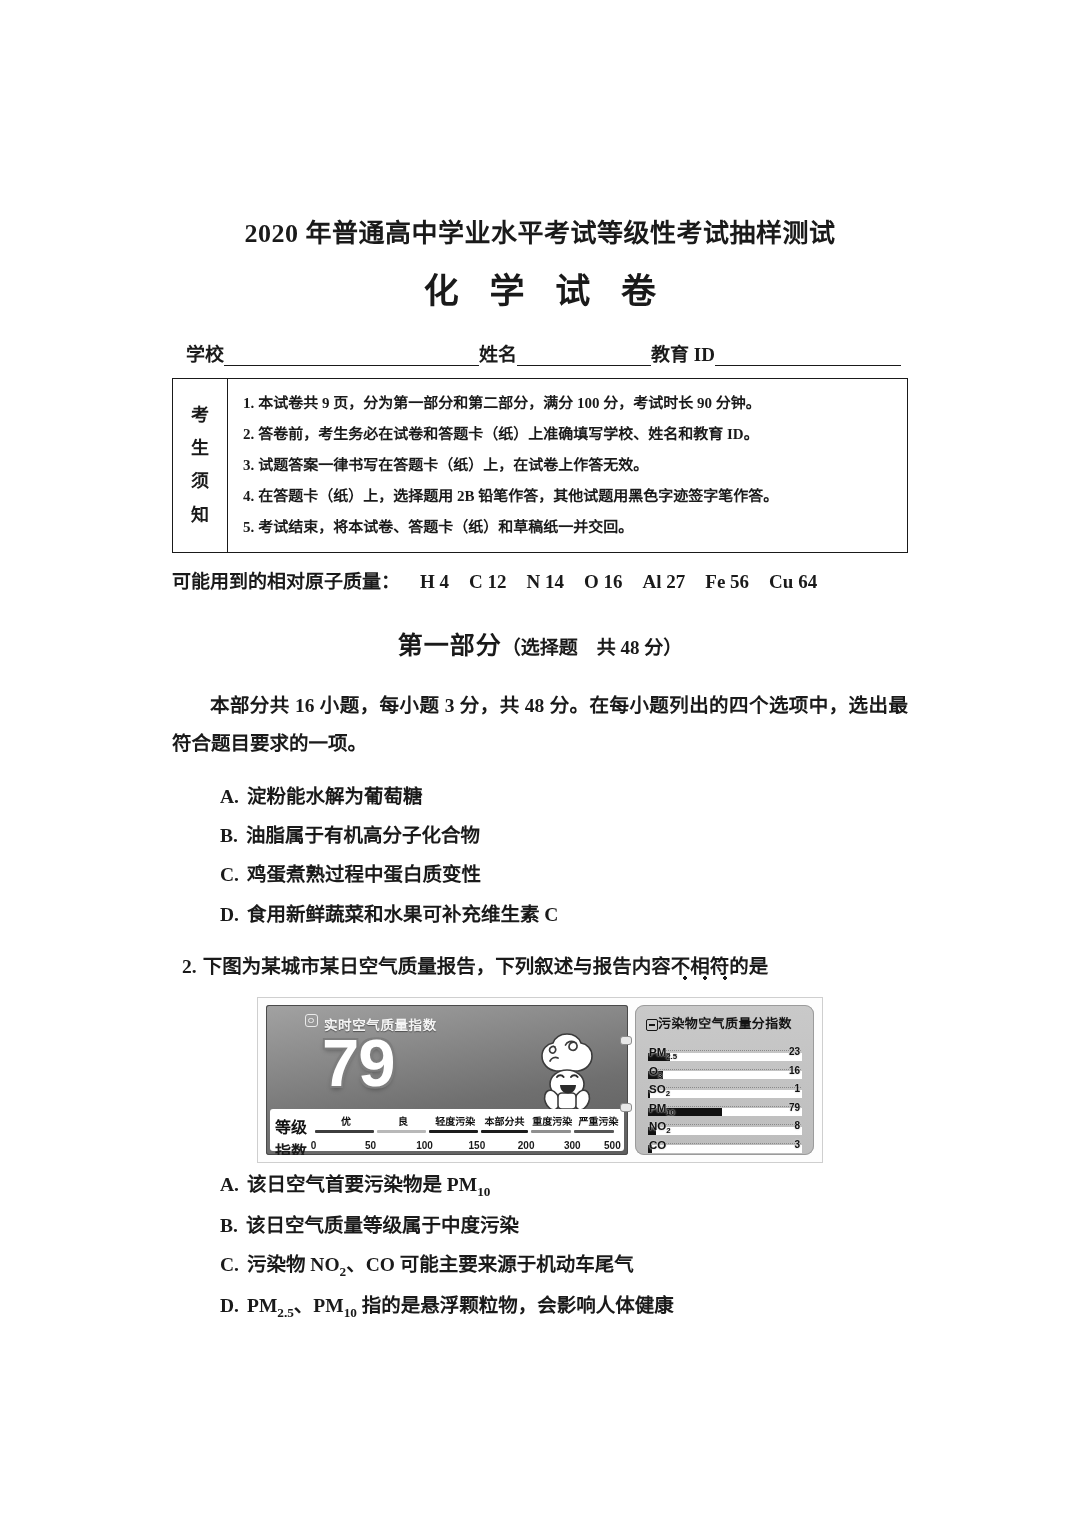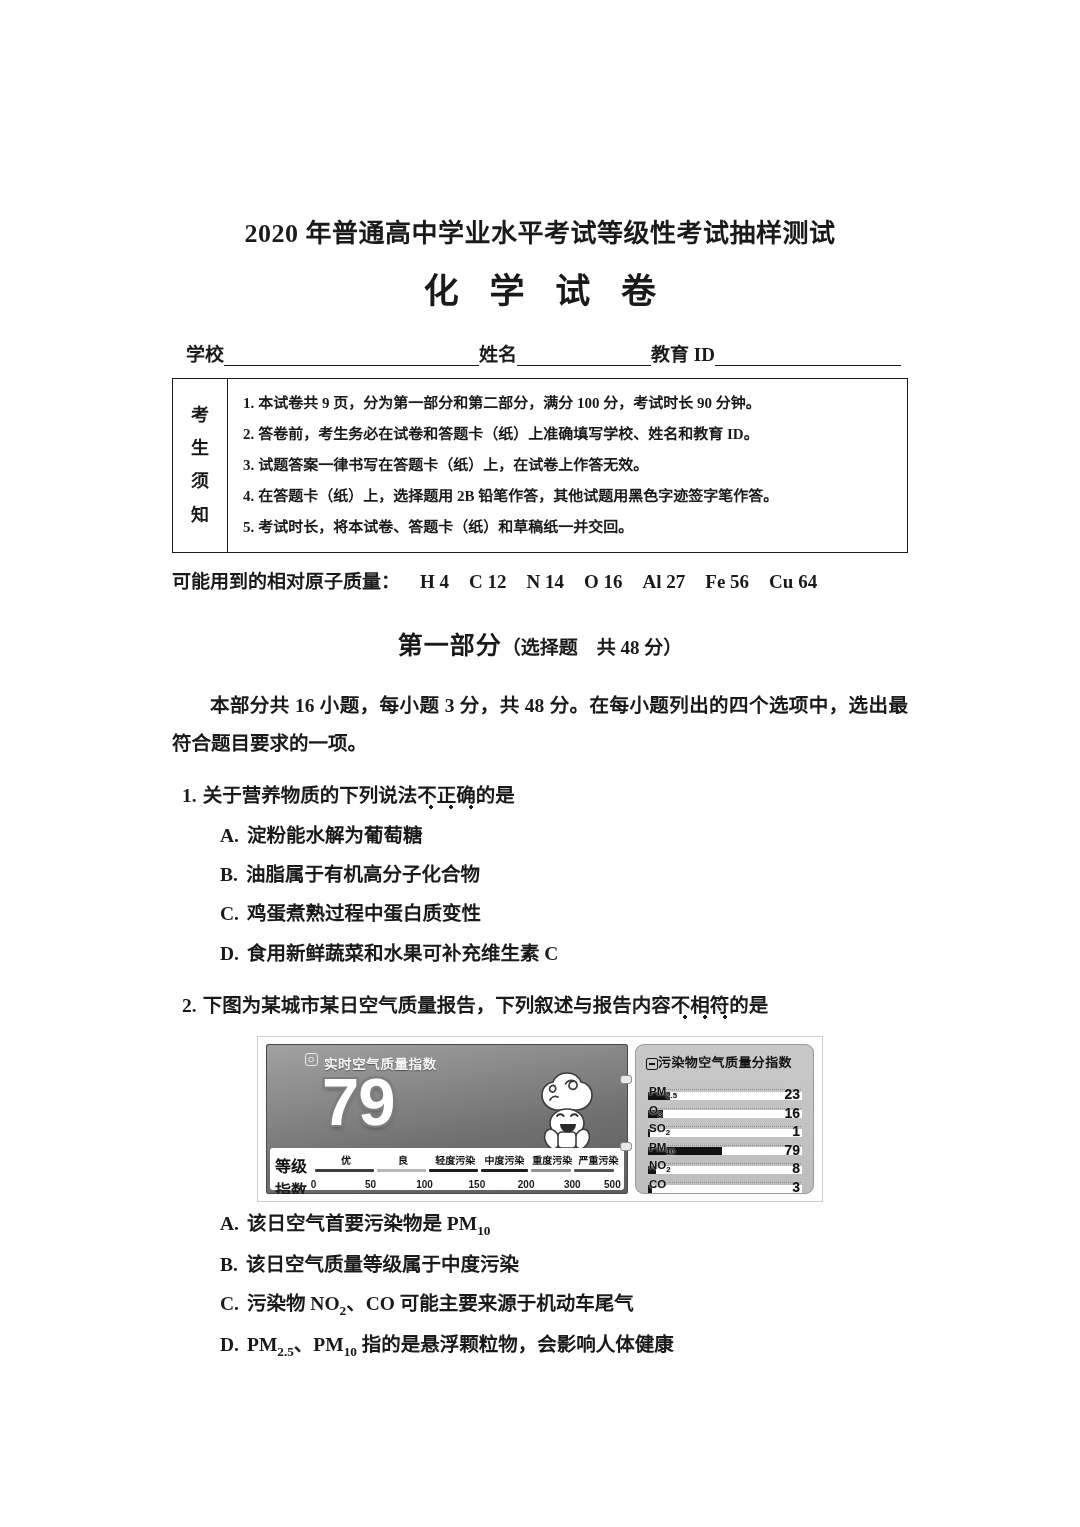--- a/index.html
+++ b/index.html
@@ -406,21 +406,21 @@
     font-size: 11.5px;
     font-weight: 700;
     color: #111;
     z-index: 2;
     text-shadow: 0 0 2px #d6d6d6, 0 0 2px #d6d6d6;
   }
   .poll-val {
     position: absolute;
     right: 2px;
     top: -1px;
-    font-size: 14px;
+    font-size: 10px;
     font-weight: 700;
     color: #111;
     z-index: 2;
     text-shadow: 0 0 2px #d6d6d6, 0 0 2px #d6d6d6;
   }
   .poll-dotline {
     position: absolute;
     left: 1px;
     right: 1px;
     top: 7px;
@@ -472,39 +472,36 @@
         <div class="notice-item">
           <span class="num">2.</span><span>答卷前，考生务必在试卷和答题卡（纸）上准确填写学校、姓名和教育 ID。</span>
         </div>
         <div class="notice-item">
           <span class="num">3.</span><span>试题答案一律书写在答题卡（纸）上，在试卷上作答无效。</span>
         </div>
         <div class="notice-item">
           <span class="num">4.</span><span>在答题卡（纸）上，选择题用 2B 铅笔作答，其他试题用黑色字迹签字笔作答。</span>
         </div>
         <div class="notice-item">
-          <span class="num">5.</span><span>考试时长，将本试卷、答题卡（纸）和草稿纸一并交回。</span>
+          <span class="num">5.</span><span>考试结束，将本试卷、答题卡（纸）和草稿纸一并交回。</span>
         </div>
       </div>
     </div>
 
     <div class="atomic">
       <span>可能用到的相对原子质量：</span><span class="am">H 4</span><span class="am">C 12</span><span class="am">N 14</span><span class="am">O 16</span><span class="am">Al 27</span><span class="am">Fe 56</span><span class="am">Cu 64</span>
     </div>
 
     <div class="part-header">
       <span class="big">第一部分</span><span class="small">（选择题　共 48 分）</span>
     </div>
 
     <div class="instr">本部分共 16 小题，每小题 3 分，共 48 分。在每小题列出的四个选项中，选出最符合题目要求的一项。</div>
 
     <div class="question">
-      <div class="q-stem">
-        <span class="qnum">1.</span><span>关于营养物质的下列说法</span><span class="emph">不正确</span><span>的是</span>
-      </div>
       <div class="options">
         <div class="option">
           <span class="olbl">A.</span><span>淀粉能水解为葡萄糖</span>
         </div>
         <div class="option">
           <span class="olbl">B.</span><span>油脂属于有机高分子化合物</span>
         </div>
         <div class="option">
           <span class="olbl">C.</span><span>鸡蛋煮熟过程中蛋白质变性</span>
         </div>
@@ -547,21 +544,21 @@
               </g>
             </svg>
 
             <div class="aqi-scale">
               <div class="scale-row">
                 <span class="scale-rowlabel">等级</span>
                 <div class="scale-track">
                   <span class="grade-name" style="left:12%">优</span>
                   <span class="grade-name" style="left:30.5%">良</span>
                   <span class="grade-name" style="left:47.5%">轻度污染</span>
-                  <span class="grade-name" style="left:63.5%">中度污染</span>
+                  <span class="grade-name" style="left:63.5%">本部分共</span>
                   <span class="grade-name" style="left:79%">重度污染</span>
                   <span class="grade-name" style="left:94%">严重污染</span>
                 </div>
               </div>
               <div class="scale-bar-row">
                 <div class="scale-track">
                   <span class="seg" style="left:2%;  width:19%; background:#3d3d3d;"></span>
                   <span class="seg" style="left:22%; width:16%; background:#b8b8b8;"></span>
                   <span class="seg" style="left:39%; width:16%; background:#1c1c1c;"></span>
                   <span class="seg" style="left:56%; width:15%; background:#1c1c1c;"></span>

